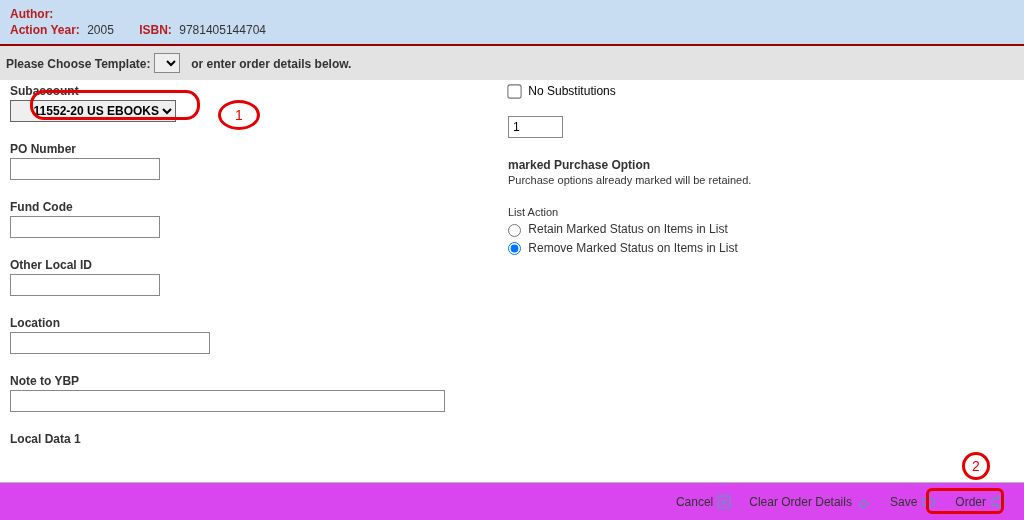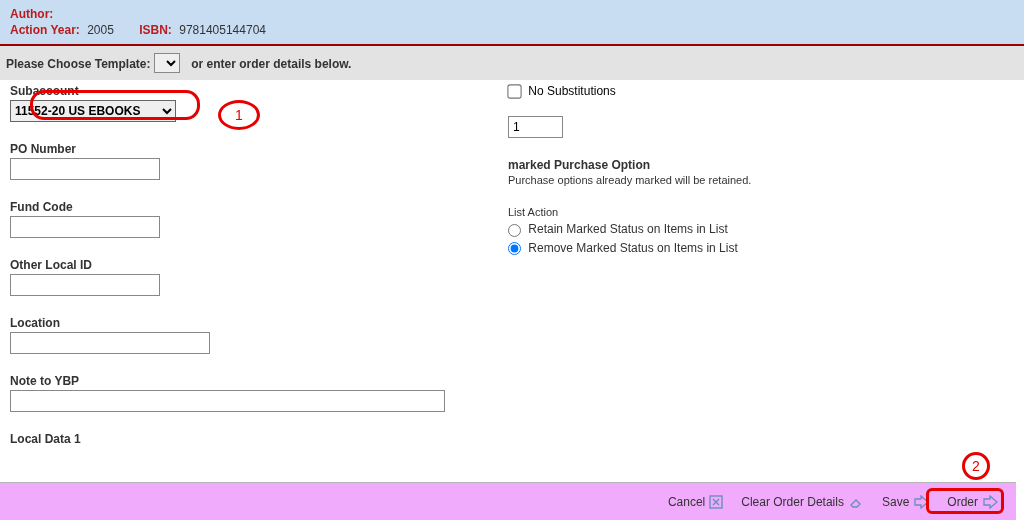--- a/index.html
+++ b/index.html
@@ -26,42 +26,42 @@
 
     .fld { margin-bottom: 20px; }
     .fld-lbl { font-size: 12px; font-weight: bold; color: #333; margin-bottom: 2px; display: block; }
     .fld input[type=text] { border: 1px solid #888; height: 22px; padding: 2px 4px; font-size: 12px; }
     .w-sm { width: 150px; }
     .w-md { width: 200px; }
     .w-lg { width: 435px; }
     .w-qty{ width: 55px; }
     .w-ini{ width: 104px; }
 
-    .sel-subacct { width: 166px; height: 22px; border: 1px solid #666; font-size: 12px; font-weight: bold; }
+    .sel-subacct { width: 166px; height: 22px; border: 1px solid #666; font-size: 12px; font-weight: bold; text-align: right; }
     .sel-ebook   { width: 290px; height: 22px; border: 1px solid #666; font-size: 12px; }
 
     .hint { font-size: 11px; color: #333; margin-top: 2px; }
 
     .nosub { margin-bottom: 18px; font-size: 12px; }
     .nosub input { vertical-align: middle; margin-right: 4px; transform: scale(1.1); }
 
     .list-action { font-size: 11px; color: #333; }
     .list-action-title { margin-bottom: 4px; }
     .radio-row { margin-bottom: 4px; font-size: 12px; }
     .radio-row input { vertical-align: middle; margin-right: 4px; }
 
     
     .anno-circle { position: absolute; border: 3px solid #e60000; border-radius: 50%; display: flex; align-items: center; justify-content: center; color: #e60000; font-size: 14px; font-weight: normal; background: transparent; pointer-events: none; }
     .anno-1-ring { position: absolute; left: 30px; top: 90px; width: 170px; height: 30px; border: 3px solid #e60000; border-radius: 14px; pointer-events: none; }
     .anno-1-num  { left: 218px; top: 100px; width: 42px; height: 30px; border-radius: 50% / 50%; }
     .anno-2-ring { position: absolute; right: 20px; bottom: 6px; width: 78px; height: 26px; border: 3px solid #e60000; border-radius: 6px; pointer-events: none; z-index: 30; }
     .anno-2-num  { right: 34px; bottom: 40px; width: 28px; height: 28px; z-index: 30; position: absolute; }
 
     
-    .footer { position: absolute; left: 0; right: 8px; bottom: 0; height: 38px; border-top: 1px solid #b6b6b6; background: #f0abfc; display: flex; justify-content: flex-end; align-items: center; padding-right: 18px; font-size: 12px; color: #333; }
+    .footer { position: absolute; left: 0; right: 0; bottom: 0; height: 38px; border-top: 1px solid #b6b6b6; background: #d946ef; display: flex; justify-content: flex-end; align-items: center; padding-right: 18px; font-size: 12px; color: #333; }
     .footer a { margin-left: 18px; text-decoration: none; color: #333; display: flex; align-items: center; }
     .footer svg { margin-left: 4px; }
 
     
     .form-wrap::-webkit-scrollbar { width: 16px; background: #f0f0f0; }
     .form-wrap::-webkit-scrollbar-thumb { background: #c2c2c2; }
   </style>
 </head>
 <body>
 

